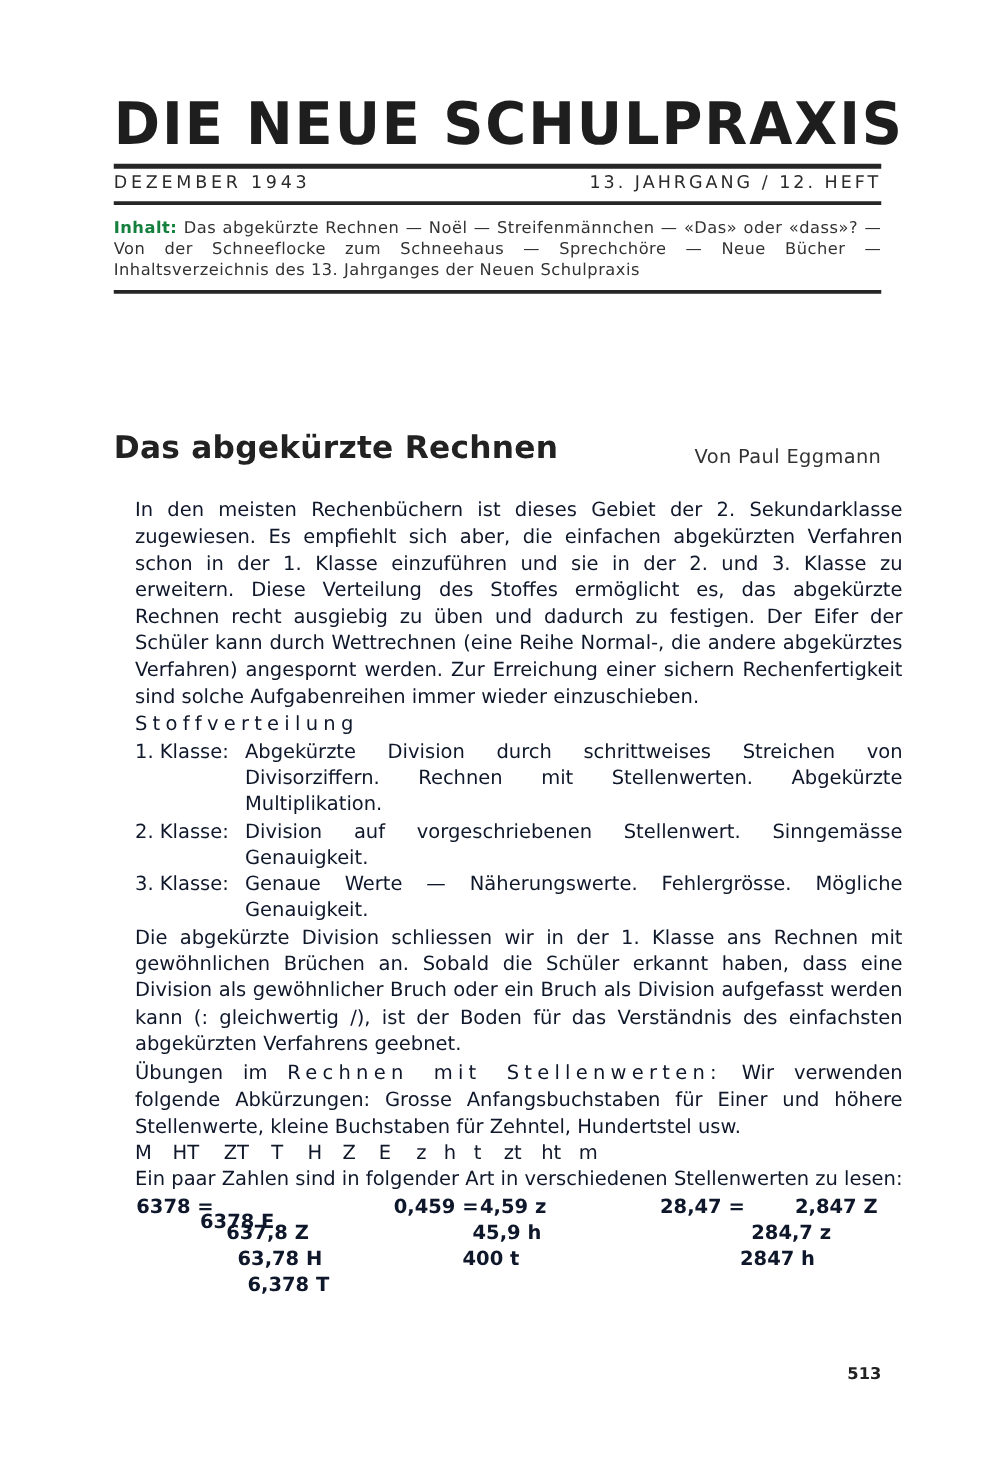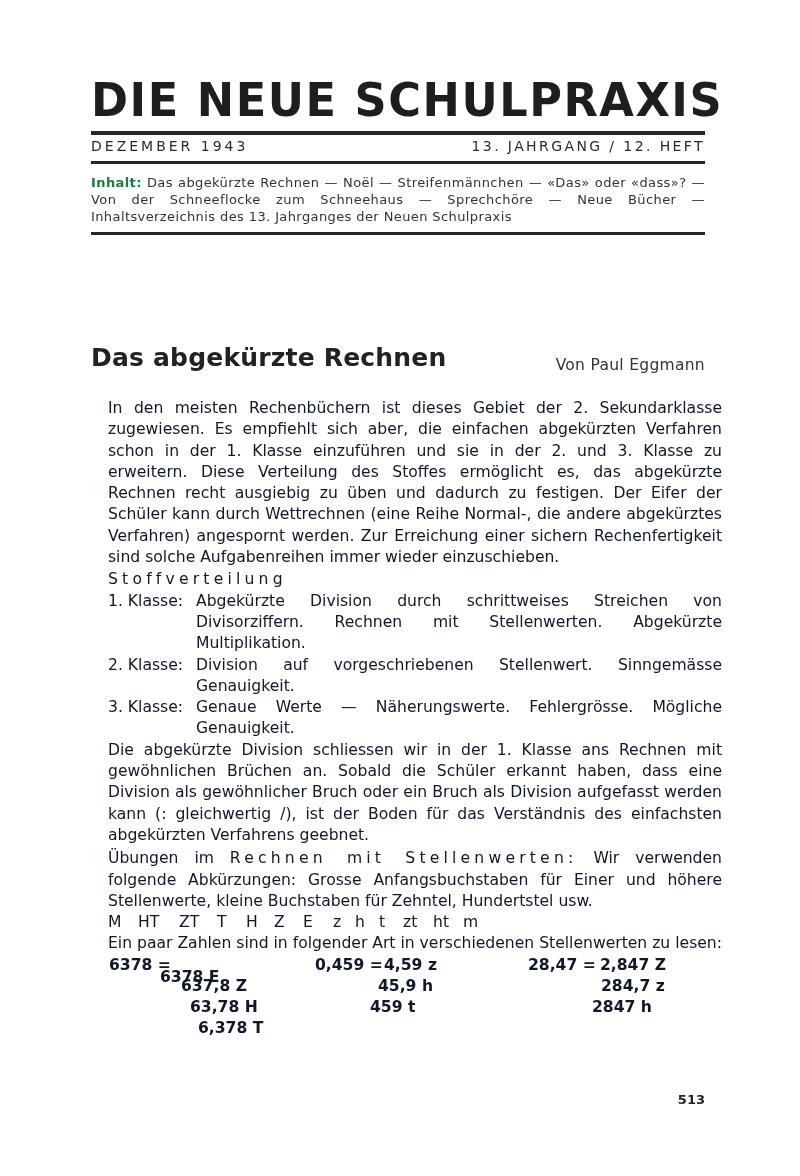--- a/index.html
+++ b/index.html
@@ -110,23 +110,23 @@
     <div class="numtable">
       <span class="numcell" style="left:1px;top:0;">6378 =</span>
       <span class="numcell" style="left:52px;top:12px;text-align:center;">6378 E</span>
       <span class="numcell" style="left:73px;top:21px;">637,8 Z</span>
       <span class="numcell" style="left:82px;top:42px;">63,78 H</span>
       <span class="numcell" style="left:90px;top:63px;">6,378 T</span>
 
       <span class="numcell" style="left:207px;top:0;">0,459 =</span>
       <span class="numcell" style="left:276px;top:0;">4,59 z</span>
       <span class="numcell" style="left:270px;top:21px;">45,9 h</span>
-      <span class="numcell" style="left:262px;top:42px;">459 t</span>
+      <span class="numcell" style="left:262px;top:42px;">400 t</span>
 
       <span class="numcell" style="left:420px;top:0;">28,47 =</span>
-      <span class="numcell" style="left:492px;top:0;text-align:center;">2,847 Z</span>
+      <span class="numcell" style="left:528px;top:0;text-align:center;">2,847 Z</span>
       <span class="numcell" style="left:493px;top:21px;">284,7 z</span>
       <span class="numcell" style="left:484px;top:42px;">2847 h</span>
     </div>
   </div>
 
   <div class="pageno">513</div>
 </div>
 
 </body></html>

